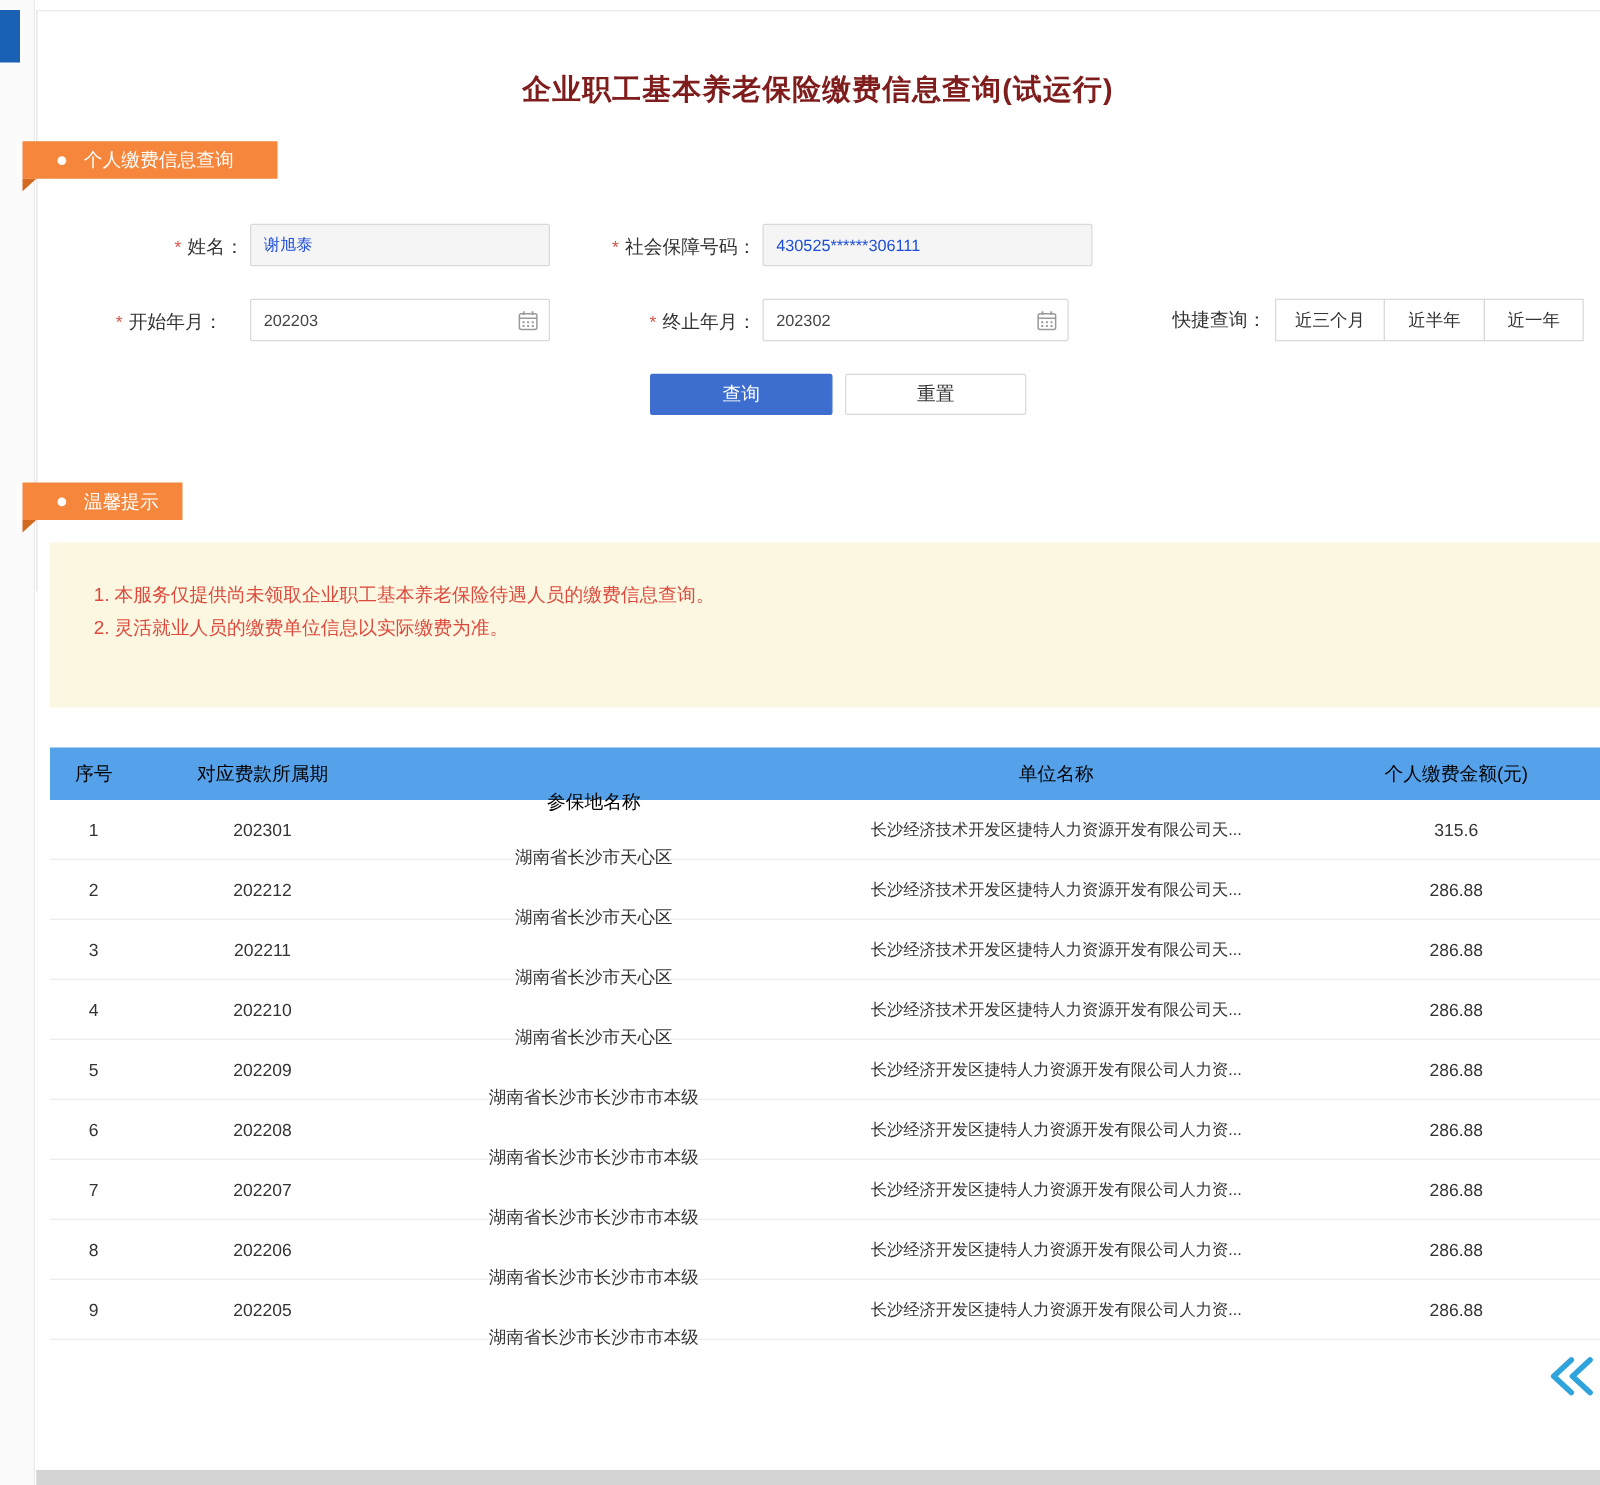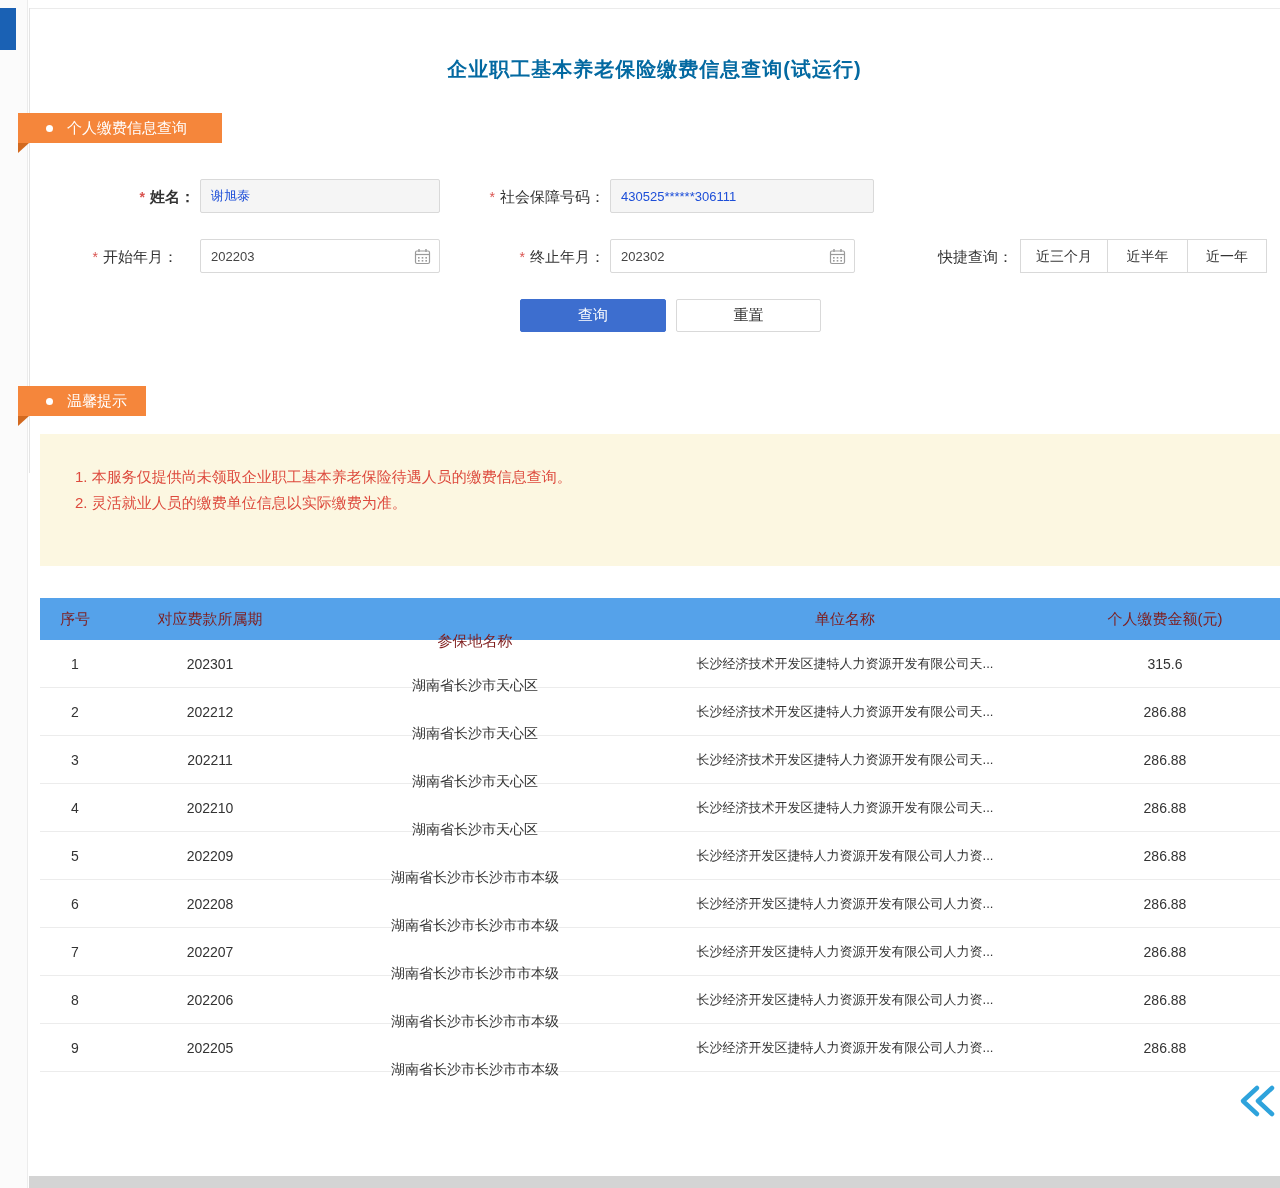--- a/index.html
+++ b/index.html
@@ -6,21 +6,21 @@
   body { background:#fff; }
   .screen {
     position:relative; width:1280px; height:1188px; background:#ffffff;
     overflow:hidden; font-family:"Liberation Sans","DejaVu Sans",sans-serif; color:#333;
   }
   .gutter { position:absolute; left:0; top:0; width:28px; height:100%; background:#fbfbfb; border-right:1px solid #ececec; }
   .blue-tab { position:absolute; left:0; top:8px; width:16px; height:42px; background:#1a61b4; }
   .topline { position:absolute; left:29px; right:0; top:8px; height:1px; background:#ebebeb; }
   .leftline { position:absolute; left:29px; top:8px; width:1px; height:465px; background:#e4e4e4; }
 
-  .title { position:absolute; left:29px; right:0; top:56px; text-align:center; font-size:20px; color:#0369a1; letter-spacing:1px; }
+  .title { position:absolute; left:29px; right:0; top:56px; text-align:center; font-size:23px; color:#7f1d1d; letter-spacing:1px; }
 
   .badge { position:absolute; left:18px; height:30px; background:#f5863b; color:#fff; font-size:15px;
            display:flex; align-items:center; padding:0 18px 0 16px; }
   .badge .dot { width:7px; height:7px; border-radius:50%; background:#fff; margin-right:14px; flex:0 0 auto; }
   .badge1 { top:113px; width:204px;padding-left:28px; }
   .badge2 { top:386px; width:128px;padding-left:28px; }
   .fold { position:absolute; left:18px; width:0; height:0; border-top:10px solid #d2691f; border-right:11px solid transparent; }
   .fold1 { top:143px; } .fold2 { top:416px; }
 
   .flabel { position:absolute; font-size:15px; color:#333; text-align:right; line-height:20px; white-space:nowrap; }
@@ -36,21 +36,21 @@
           font-size:14px; color:#333; text-align:center; line-height:32px; cursor:pointer; font-family:inherit; }
 
   .btn { position:absolute; top:299px; height:33px; width:146px; font-size:15px; border-radius:2px; cursor:pointer; font-family:inherit; }
   .btn-primary { left:520px; background:#3d6ecf; color:#fff; border:1px solid #3d6ecf; }
   .btn-plain { left:676px; width:145px; background:#fff; color:#333; border:1px solid #d9d9d9; }
 
   .notice { position:absolute; left:40px; top:434px; width:1240px; height:132px; background:#fcf7e1; padding:30px 20px 0 35px; }
   .notice p { color:#dd4a3d; font-size:15px; line-height:26px; }
 
   .table { position:absolute; left:40px; top:598px; width:1240px; }
-  .thead { display:flex; background:#55a2ea; color:#7f1d1d; height:42px; align-items:center; font-size:15px; }
+  .thead { display:flex; background:#55a2ea; color:#000000; height:42px; align-items:center; font-size:15px; }
   .trow  { display:flex; height:48px; align-items:center; font-size:14px; color:#333; background:#fff; border-bottom:1px solid #ececec; }
   .cell { text-align:center; overflow:hidden; white-space:nowrap; }
   .c0 { width:70px; } .c1 { width:200px; } .c2 { width:330px;margin-top:44px; } .c3 { width:410px; } .c4 { width:230px; }
   .trow .c3 { font-size:13px; }
 
   .chev { position:absolute; right:4px; top:1084px; cursor:pointer; }
   .bottombar { position:absolute; left:29px; right:0; top:1176px; height:12px; background:#d4d4d4; }
 </style>
 </head>
 <body>
@@ -62,21 +62,21 @@
   <div class="leftline"></div>
 
   <h1 class="title">企业职工基本养老保险缴费信息查询(试运行)</h1>
 
   <div class="badge badge1">
     <span class="dot"></span>
     <span>个人缴费信息查询</span>
   </div>
   <div class="fold fold1"></div>
 
-  <div class="flabel" style="left:40px; top:187px; width:155px;font-weight:bold;">
+  <div class="flabel" style="left:40px; top:187px; width:155px;">
     <span class="req">*</span><span>姓名：</span>
   </div>
   <input class="inp disabled" style="left: 200px; top: 179px; width: 240px;" readonly="" value="谢旭泰">
 
   <div class="flabel" style="left:437px; top:187px; width:168px;">
     <span class="req">*</span><span>社会保障号码：</span>
   </div>
   <input class="inp disabled" style="left: 610px; top: 179px; width: 264px;" readonly="" value="430525******306111">
 
   <div class="flabel" style="left:23px; top:247px; width:155px;">

